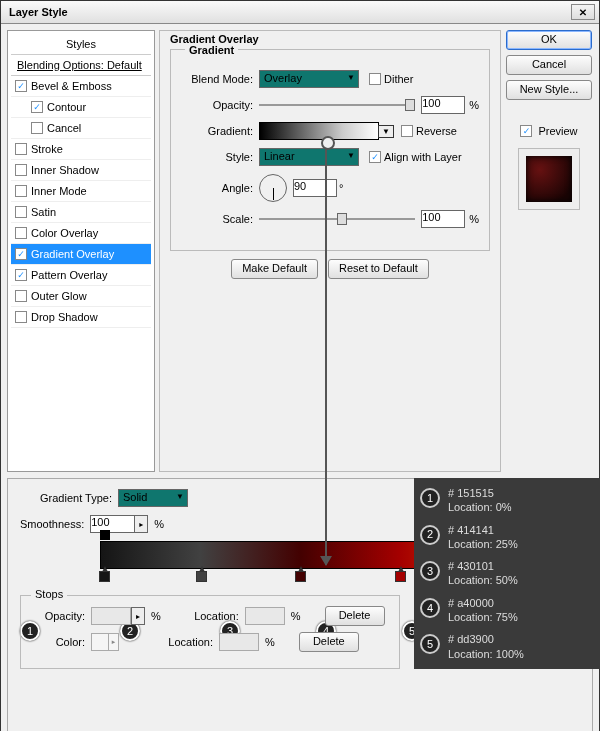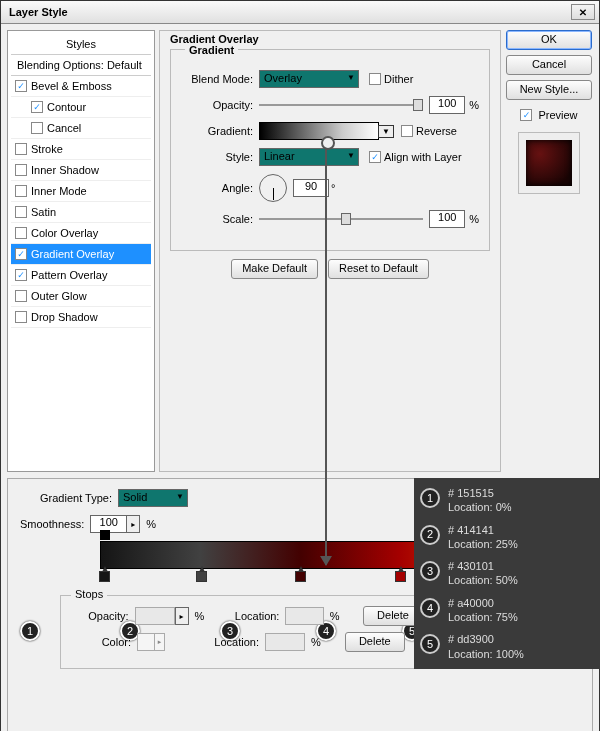--- a/index.html
+++ b/index.html
@@ -6,73 +6,73 @@
 body { background: #fff; width: 600px; height: 731px; overflow: hidden; }
 .window { border: 1px solid #333; background: #f0f0f0; }
 .titlebar { background: linear-gradient(#fafafa,#e0e0e0); border-bottom: 1px solid #888; display: flex; justify-content: space-between; align-items: center; padding: 3px 4px 3px 8px; font-weight: bold; font-size: 12px; gap: 31px; }
 .titlebar .close { width: 24px; height: 16px; border: 1px solid #888; background: linear-gradient(#f4f4f4,#ddd); display:flex;align-items:center;justify-content:center; font-size:10px; }
 
 .dialog-body { display: flex; padding: 6px; gap: 4px; height: 454px; }
 
 
 .styles-panel { width: 148px; border: 1px solid #999; background: #fff; padding: 3px; }
 .styles-hdr { border-bottom: 1px solid #ccc; padding: 4px 6px; font-weight: normal; text-align:center;}
-.styles-sub { border-bottom: 1px solid #ccc; padding: 4px 6px; }
+.styles-sub { border-bottom: 1px solid #ccc; padding: 4px 6px; text-decoration: underline; }
 .style-row { display:flex; align-items:center; gap:4px; padding: 4px 4px; border-bottom: 1px solid #eee; cursor:default; }
 .style-row.nested { padding-left: 20px; }
 .style-row.selected { background: #1e90ff; color:#fff; }
 .cb { width:12px;height:12px;border:1px solid #888;background:#fff;display:flex;align-items:center;justify-content:center; font-size:9px; color:#1e90ff;}
 .cb.checked::after { content:"✓"; }
 
 
 .mid { flex:1; border:1px solid #bbb; background:#f0f0f0; padding: 4px 10px; position:relative; }
 .fieldset-label { position:relative; top:-2px; font-weight:bold; }
 .grad-fs { border:1px solid #bbb; margin-top:2px; padding: 8px 10px 14px 10px; }
 .grad-fs .legend { position:relative; top:-14px; left:4px; background:#f0f0f0; padding: 0 4px; font-weight:bold;}
 .frow { display:flex; align-items:center; margin-bottom:8px; }
 .frow .lbl { width: 78px; text-align:right; padding-right:6px; }
 .dd { height:18px; border:1px solid #666; background:#0f766e; padding:1px 16px 1px 4px; position:relative; min-width:70px;}
 .dd::after{content:"▼"; position:absolute; right:3px; top:2px; font-size:8px;}
 .cbx { width:12px;height:12px;border:1px solid #888;background:#fff;display:inline-flex;align-items:center;justify-content:center;font-size:9px;color:#1e90ff;margin-right:3px;}
 .cbx.checked::after{content:"✓";}
-.numbox { width:36px; height:18px; border:1px solid #666; background:#fff; text-align:center; }
+.numbox { width:44px; height:18px; border:1px solid #666; background:#fff; text-align:left; }
 .slider { flex:1; height:16px; position:relative; margin-right:6px;}
 .slider::before{content:"";position:absolute;left:0;right:0;top:7px;height:2px;background:#999;}
 .slider .thumb{position:absolute;top:2px;width:10px;height:12px;background:#ddd;border:1px solid #666;}
 .gradbox { width:120px;height:18px;border:1px solid #000;background:linear-gradient(to right,#000,#ccc 70%,#fff);position:relative;}
 .gradbox::after{content:"▼";position:absolute;right:-16px;top:2px;font-size:8px;border:1px solid #333;padding:1px 3px;background:#eee;}
 .anglectl{width:28px;height:28px;border:1px solid #666;border-radius:50%;position:relative;margin-right:6px;}
 .anglectl::after{content:"";position:absolute;left:50%;top:50%;width:1px;height:12px;background:#000;transform-origin:top;transform:rotate(0deg);}
 
 .btn { border:1px solid #888; background:linear-gradient(#fdfdfd,#e0e0e0); padding:2px 10px; border-radius:3px; height:20px; min-width:80px; text-align:center;}
 .btnrow { display:flex; gap:10px; justify-content:center; margin-top:8px;}
 
 
 .right { width:88px; display:flex; flex-direction:column; gap:5px; align-items:center; }
 .right .btn { width:86px; }
 .right .ok { border:1px solid #2a6bcc; box-shadow:0 0 0 1px #8ab7ff inset;text-align:center; }
-.preview-row{display:flex;align-items:flex-start;gap:3px;margin-top:4px;}
+.preview-row{display:flex;align-items:flex-start;gap:3px;margin-top:20px;}
 .preview-img { width:62px;height:62px;border:1px solid #bbb;background:#eee;display:flex;align-items:center;justify-content:center;margin-top:6px;}
 .preview-img .swatch{width:46px;height:46px;background:radial-gradient(circle at 30% 30%, #661111,#1a0404 80%);box-shadow:inset 0 0 6px #000;}
 
 
 .arrow {position:absolute; left:325px; top:140px; width:2px; height:425px; background:#555;}
 .arrow::before{content:"";position:absolute;top:-4px;left:-4px;width:10px;height:10px;border:2px solid #555;border-radius:50%;background:#f0f0f0;}
 .arrow::after{content:"";position:absolute;bottom:-1px;left:-5px;border-left:6px solid transparent;border-right:6px solid transparent;border-top:10px solid #555;}
 
 
 .gedit { border:1px solid #aaa; margin:0 6px 6px 6px; padding:10px 12px; position:relative; height:256px; background:#f0f0f0;}
 .ge-row{display:flex;align-items:center;gap:6px;margin-bottom:8px;}
 .bigbar{height:28px;border:1px solid #000;margin:8px auto 0 auto;background:linear-gradient(to right,#151515 0%,#414141 25%,#430101 50%,#a40000 75%,#dd3900 100%);position:relative; width:400px;}
 .opstop{position:absolute;top:-12px;width:10px;height:10px;border:1px solid #000;background:#000;}
 .opstop.r{right:-1px;} .opstop.l{left:-1px;}
 .cstop{position:absolute;bottom:-14px;width:11px;height:11px;border:1px solid #333;}
 .cstop .pin{position:absolute;top:-6px;left:2px;border-left:3px solid transparent;border-right:3px solid transparent;border-bottom:6px solid #333;}
 .badge{position:absolute;width:20px;height:20px;border-radius:50%;background:#222;color:#fff;display:flex;align-items:center;justify-content:center;font-size:11px;border:2px solid #fff;box-shadow:0 0 2px #000;}
-.stops-fs{border:1px solid #bbb;margin-top:26px;padding:10px 16px;position:relative;width:380px;margin-left:40px;}
+.stops-fs{border:1px solid #bbb;margin-top:26px;padding:10px 10px;position:relative;width:380px;}
 .stops-fs .legend{position:absolute;top:-8px;left:10px;background:#f0f0f0;padding:0 4px;}
 .srow{display:flex;align-items:center;gap:6px;margin-bottom:6px;}
 .srow .lbl{width:54px;text-align:right;}
 .smallin{width:40px;height:18px;border:1px solid #aaa;background:#f5f5f5;}
 .smallin.dis{background:#e8e8e8;color:#aaa;}
 .colorwell{width:28px;height:18px;border:1px solid #aaa;background:#f5f5f5;display:flex;}
 .colorwell .tri{width:10px;border-left:1px solid #aaa;display:flex;align-items:center;justify-content:center;font-size:7px;color:#888;}
 
 
 .annot{position:absolute;right:0;top:478px;width:186px;background:#3a3a3a;color:#ddd;font-family:Consolas,monospace;font-size:13px;padding:4px 0;}

